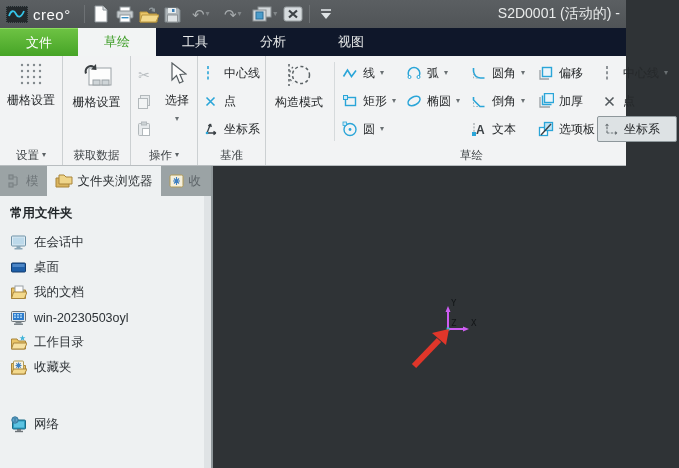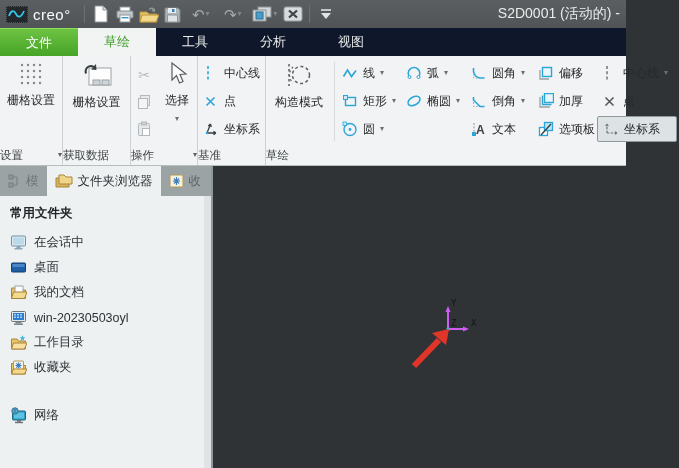--- a/index.html
+++ b/index.html
@@ -24,21 +24,21 @@
   
   .tabbar { height:28px; background:#0f172a; display:flex; align-items:stretch; flex:0 0 auto; }
   .rtab { padding:0 26px; display:flex; align-items:center; font-size:13px; color:#e7e9e9; cursor:default; }
   .rtab.file { background:linear-gradient(#6dc243,#46a426); color:#ffffff; border-top:1px solid #8ade5c; }
   .rtab.active { background:#f2f4f4; color:#3f9d27; }
 
   
   .ribbon { height:110px; background:#f2f3f4; border-bottom:1px solid #b8bdc0; display:flex; flex:0 0 auto; }
   .rgroup { display:flex; flex-direction:column; border-right:1px solid #ccd0d2; }
   .rgroup-body { flex:1; display:flex; padding-top:2px; }
-  .rgroup-label { height:20px; display:flex; align-items:center; justify-content:space-between; gap:3px; font-size:11.5px; color:#3f4447; }
+  .rgroup-label { height:20px; display:flex; align-items:center; justify-content:center; gap:3px; font-size:11.5px; color:#3f4447; }
   .rgroup-label .dd-arrow { color:#5a6063; }
   .bigbtn { width:62px; display:flex; flex-direction:column; align-items:center; justify-content:flex-start; padding-top:4px; gap:8px; color:#26292b; }
   .bigbtn .blabel { font-size:12px; text-align:center; line-height:1.1; }
   .clip-col { width:26px; display:flex; flex-direction:column; align-items:center; justify-content:space-around; padding:3px 0; }
   .rowlist { display:flex; flex-direction:column; padding-top:1px; }
   .cell { height:28px; display:flex; align-items:center; gap:5px; padding:0 5px; font-size:12px; color:#26292b; white-space:nowrap; }
   .cell .dd-arrow { color:#6a7073; font-size:8px; }
   .sk-body { display:flex; }
   .vsep { width:1px; background:#d6dadc; margin:4px 2px; }
   .grid-col { display:flex; flex-direction:column; padding-top:1px; }
@@ -48,21 +48,21 @@
   
   .workspace { flex:1; display:flex; min-height:0; }
   .sidebar { width:213px; flex:0 0 auto; display:flex; flex-direction:column; border-right:2px solid #8f979a; background:#eef1f2; }
   .side-tabs { height:30px; background:#9ba3a5; display:flex; align-items:stretch; overflow:hidden; flex:0 0 auto; }
   .stab { display:flex; align-items:center; gap:5px; padding:0 8px; font-size:12.5px; color:#5f666a; white-space:nowrap; }
   .stab.dim { opacity:.75; }
   .stab.active { background:#eef1f2; color:#2c3134;text-align:right; }
   .side-panel { flex:1; position:relative; padding:6px 10px; overflow:hidden; }
   .panel-header { font-weight:bold; font-size:12.5px; color:#1f2427; margin:3px 0 8px 0; }
   .pitem { height:25px; display:flex; align-items:center; gap:7px; font-size:12.5px; color:#2e3337; }
-  .pitem.network { margin-top:23px; }
+  .pitem.network { margin-top:32px; }
   .scroll-track { position:absolute; top:0; right:0; width:7px; height:100%; background:#dfe3e5; }
   .icon17 { width:17px; height:17px; flex:0 0 auto; }
 
   .canvas { flex:1; position:relative; background:#2f3336; }
   .canvas svg { position:absolute; left:0; top:0; }
 </style>
 </head>
 <body>
 
 <div class="app">

